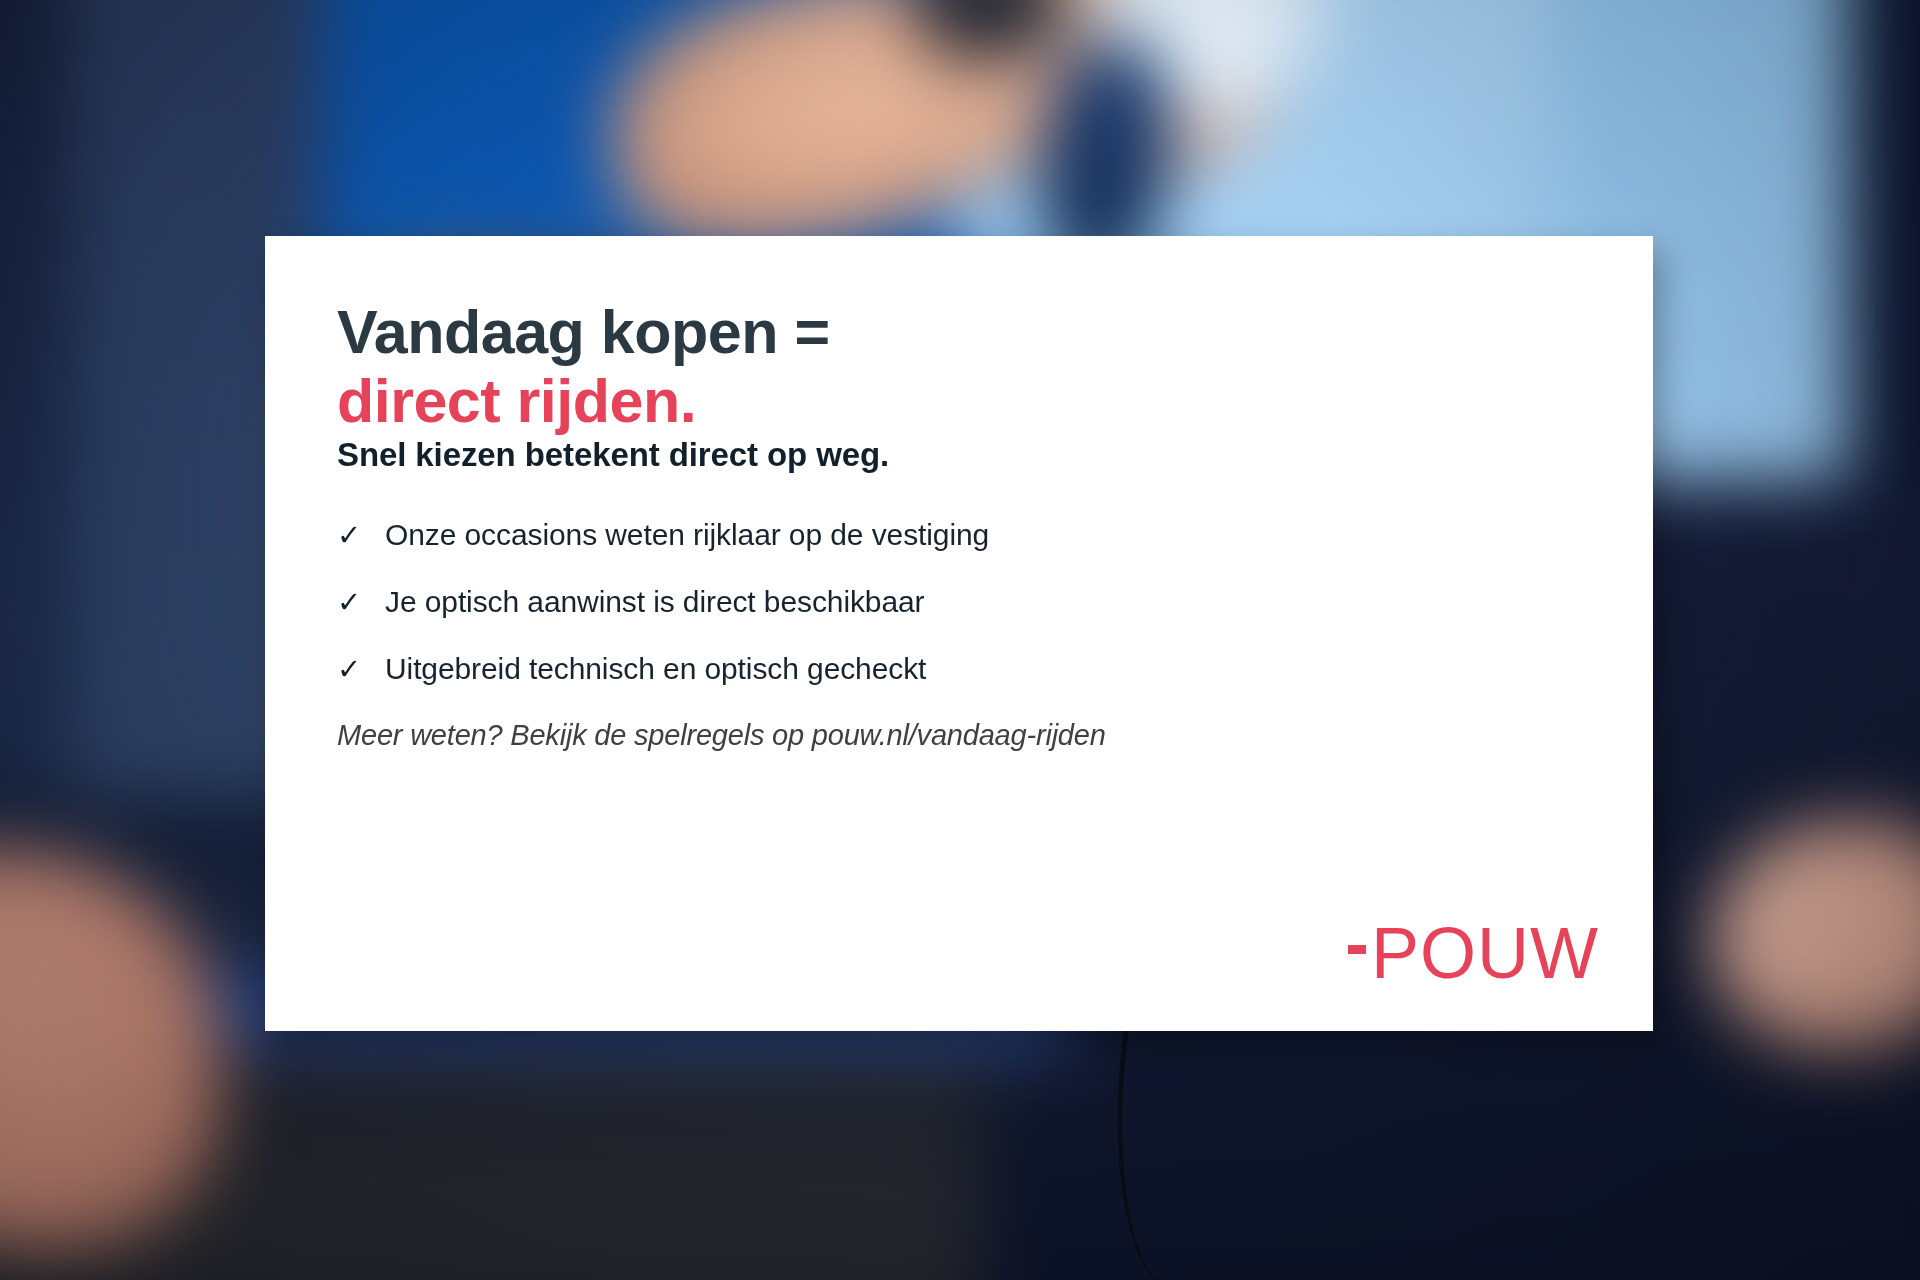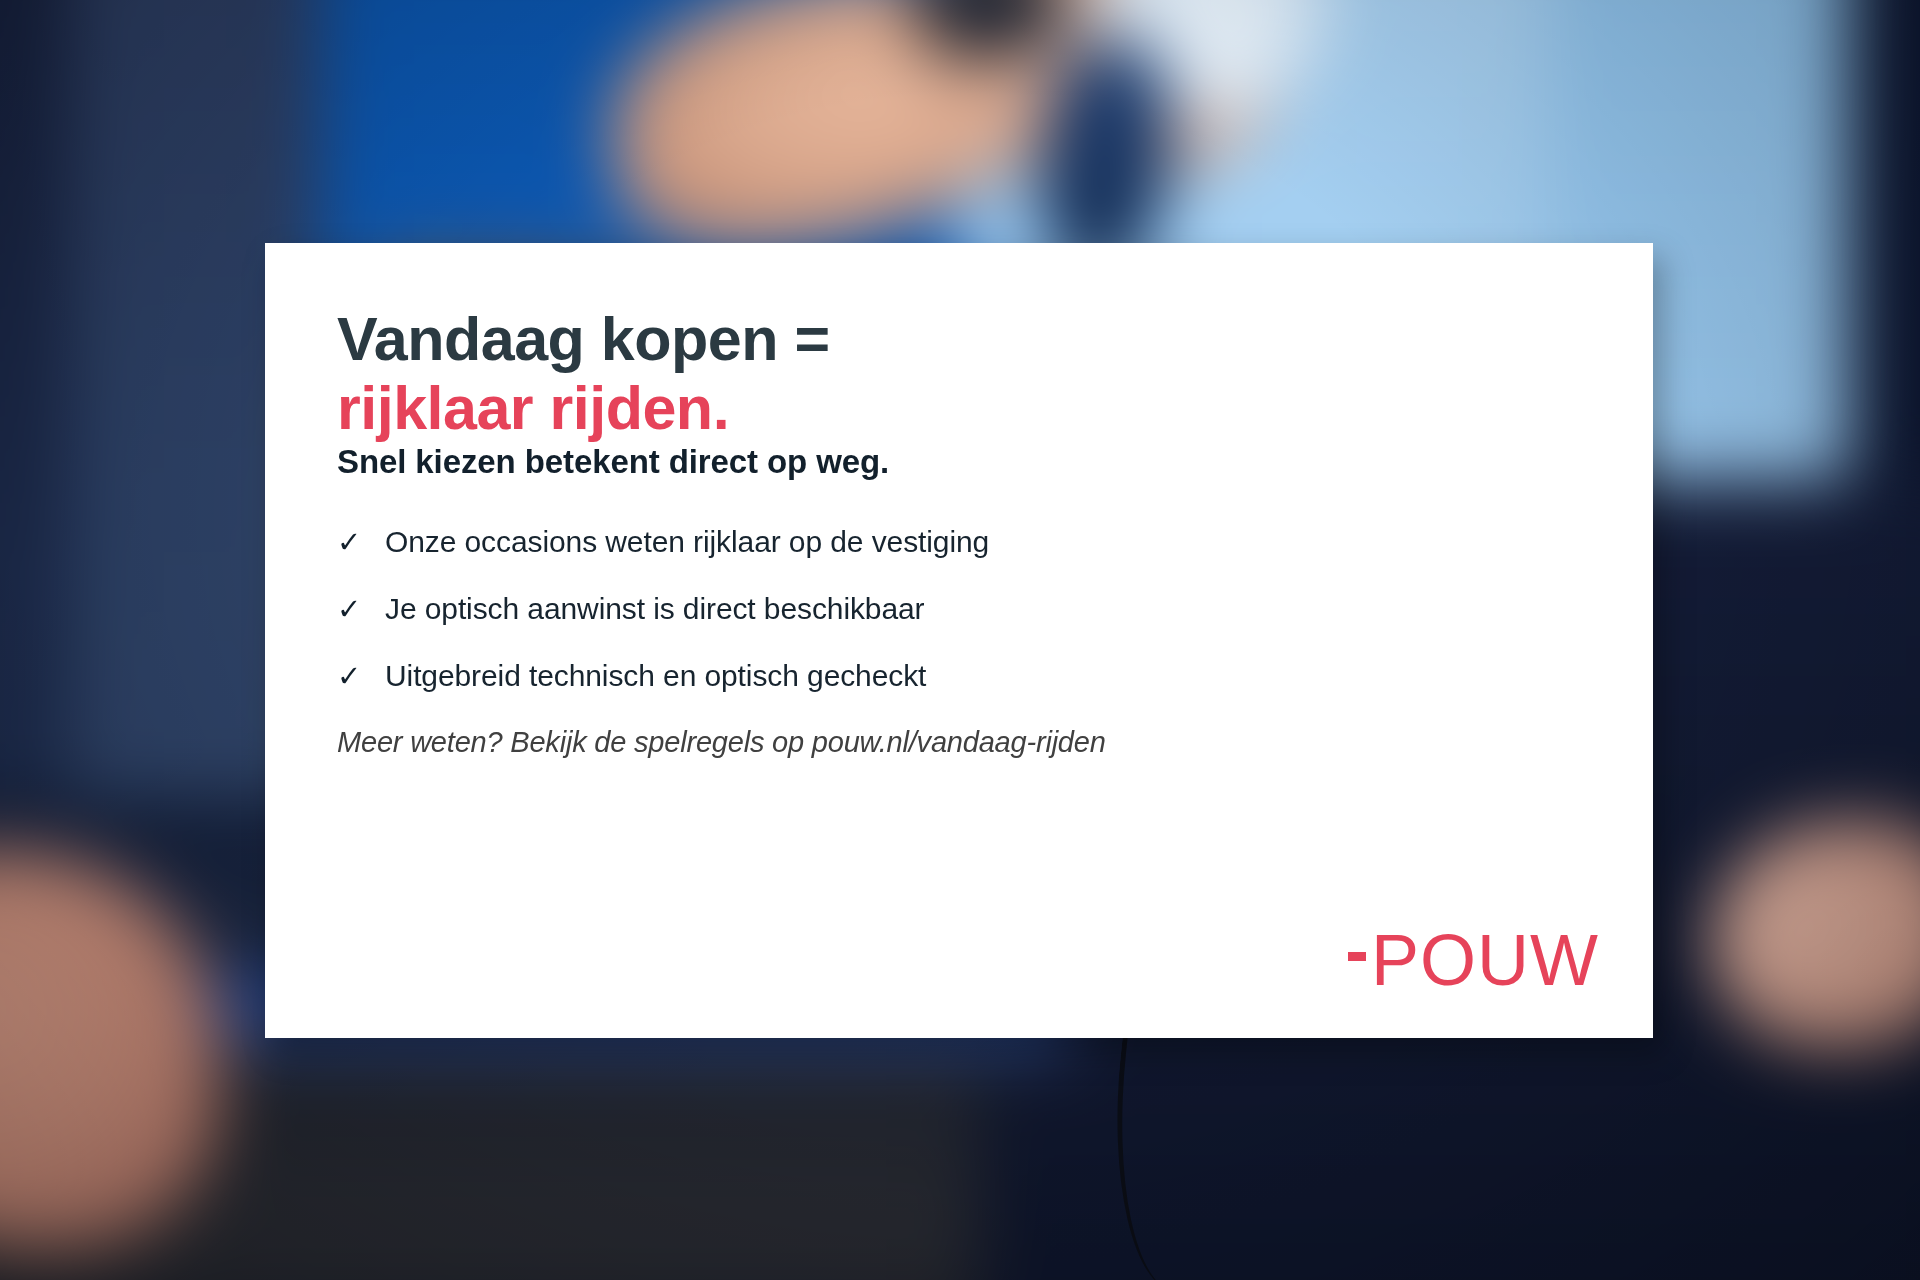--- a/index.html
+++ b/index.html
@@ -103,21 +103,21 @@
   }
   .vignette {
     position:absolute; inset:0;
     background:radial-gradient(ellipse at 50% 40%, rgba(0,0,0,0) 38%, rgba(0,0,0,.28) 100%);
   }
   .photo-blur-layer { position:absolute; inset:-80px; filter:blur(34px); }
 
   
   .card {
     position:absolute;
-    left:265px; top:243px;
+    left:265px; top:236px;
     width:1388px; height:795px;
     background:#ffffff;
     box-shadow:10px 14px 30px rgba(0,0,0,.28);
   }
   .card-inner { padding:62px 72px 0 72px; position:relative; height:100%; }
 
   .headline {
     font-size:61px;
     font-weight:bold;
     line-height:1.13;
@@ -210,21 +210,21 @@
     </div>
     <div class="cable"></div>
     <div class="vignette"></div>
   </div>
 
   <div class="card">
     <div class="card-inner">
 
       <div class="headline">
         <span>Vandaag kopen =</span>
-        <span class="l2">rijklaar rijden.</span>
+        <span class="l2">direct rijden.</span>
       </div>
 
       <div class="subheadline">Snel kiezen betekent direct op weg.</div>
 
       <div class="bullets">
         <div class="bullet">
           <span class="tick">✓</span>
           <span>Onze occasions weten rijklaar op de vestiging</span>
         </div>
         <div class="bullet">

